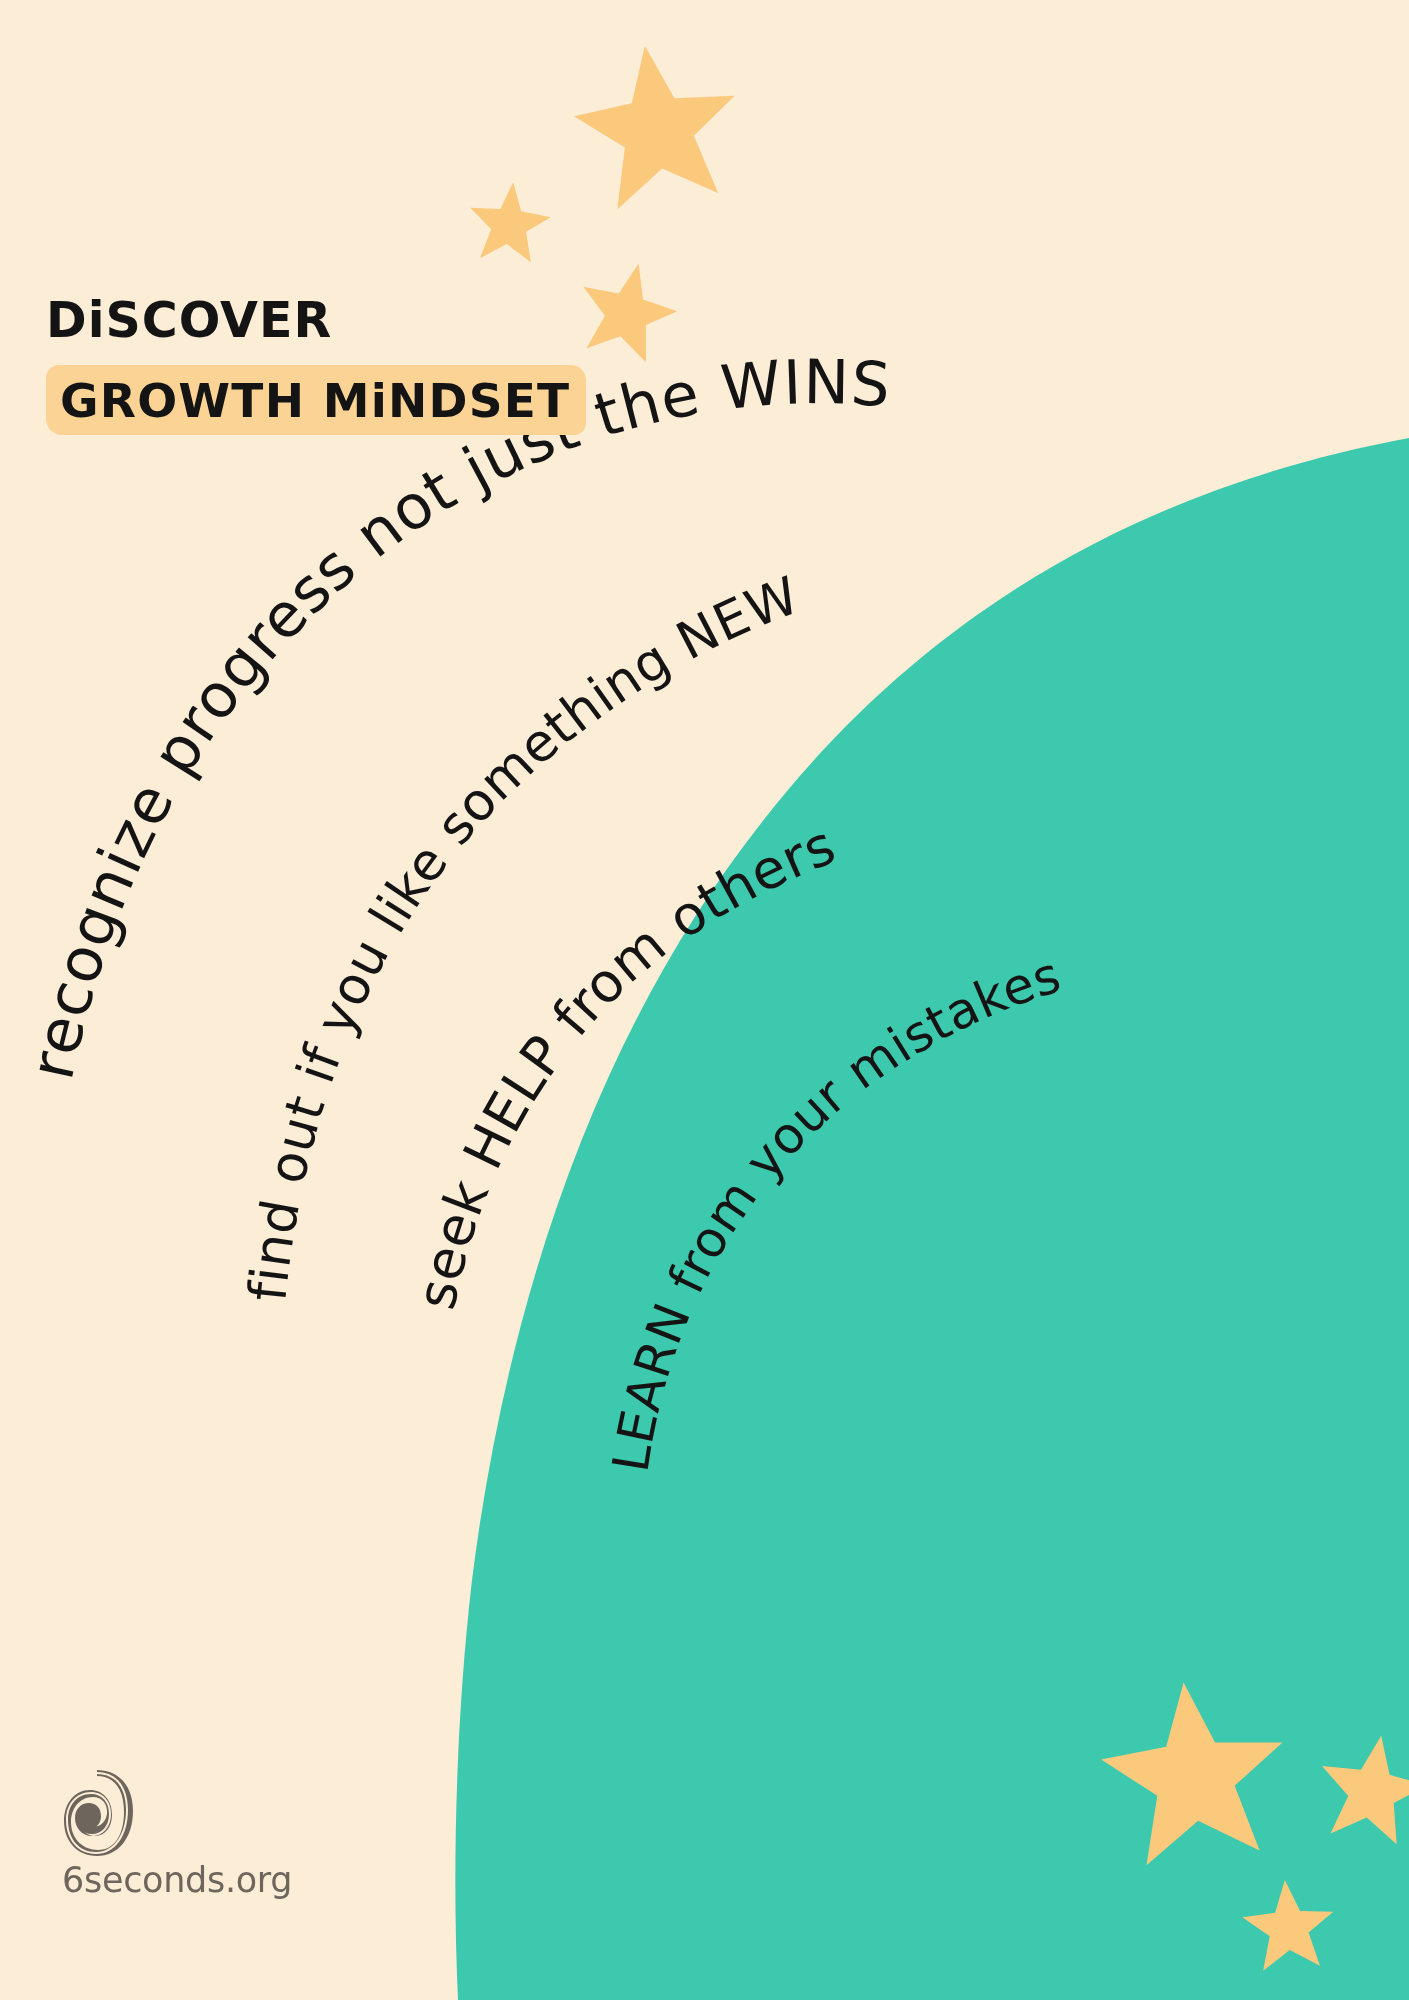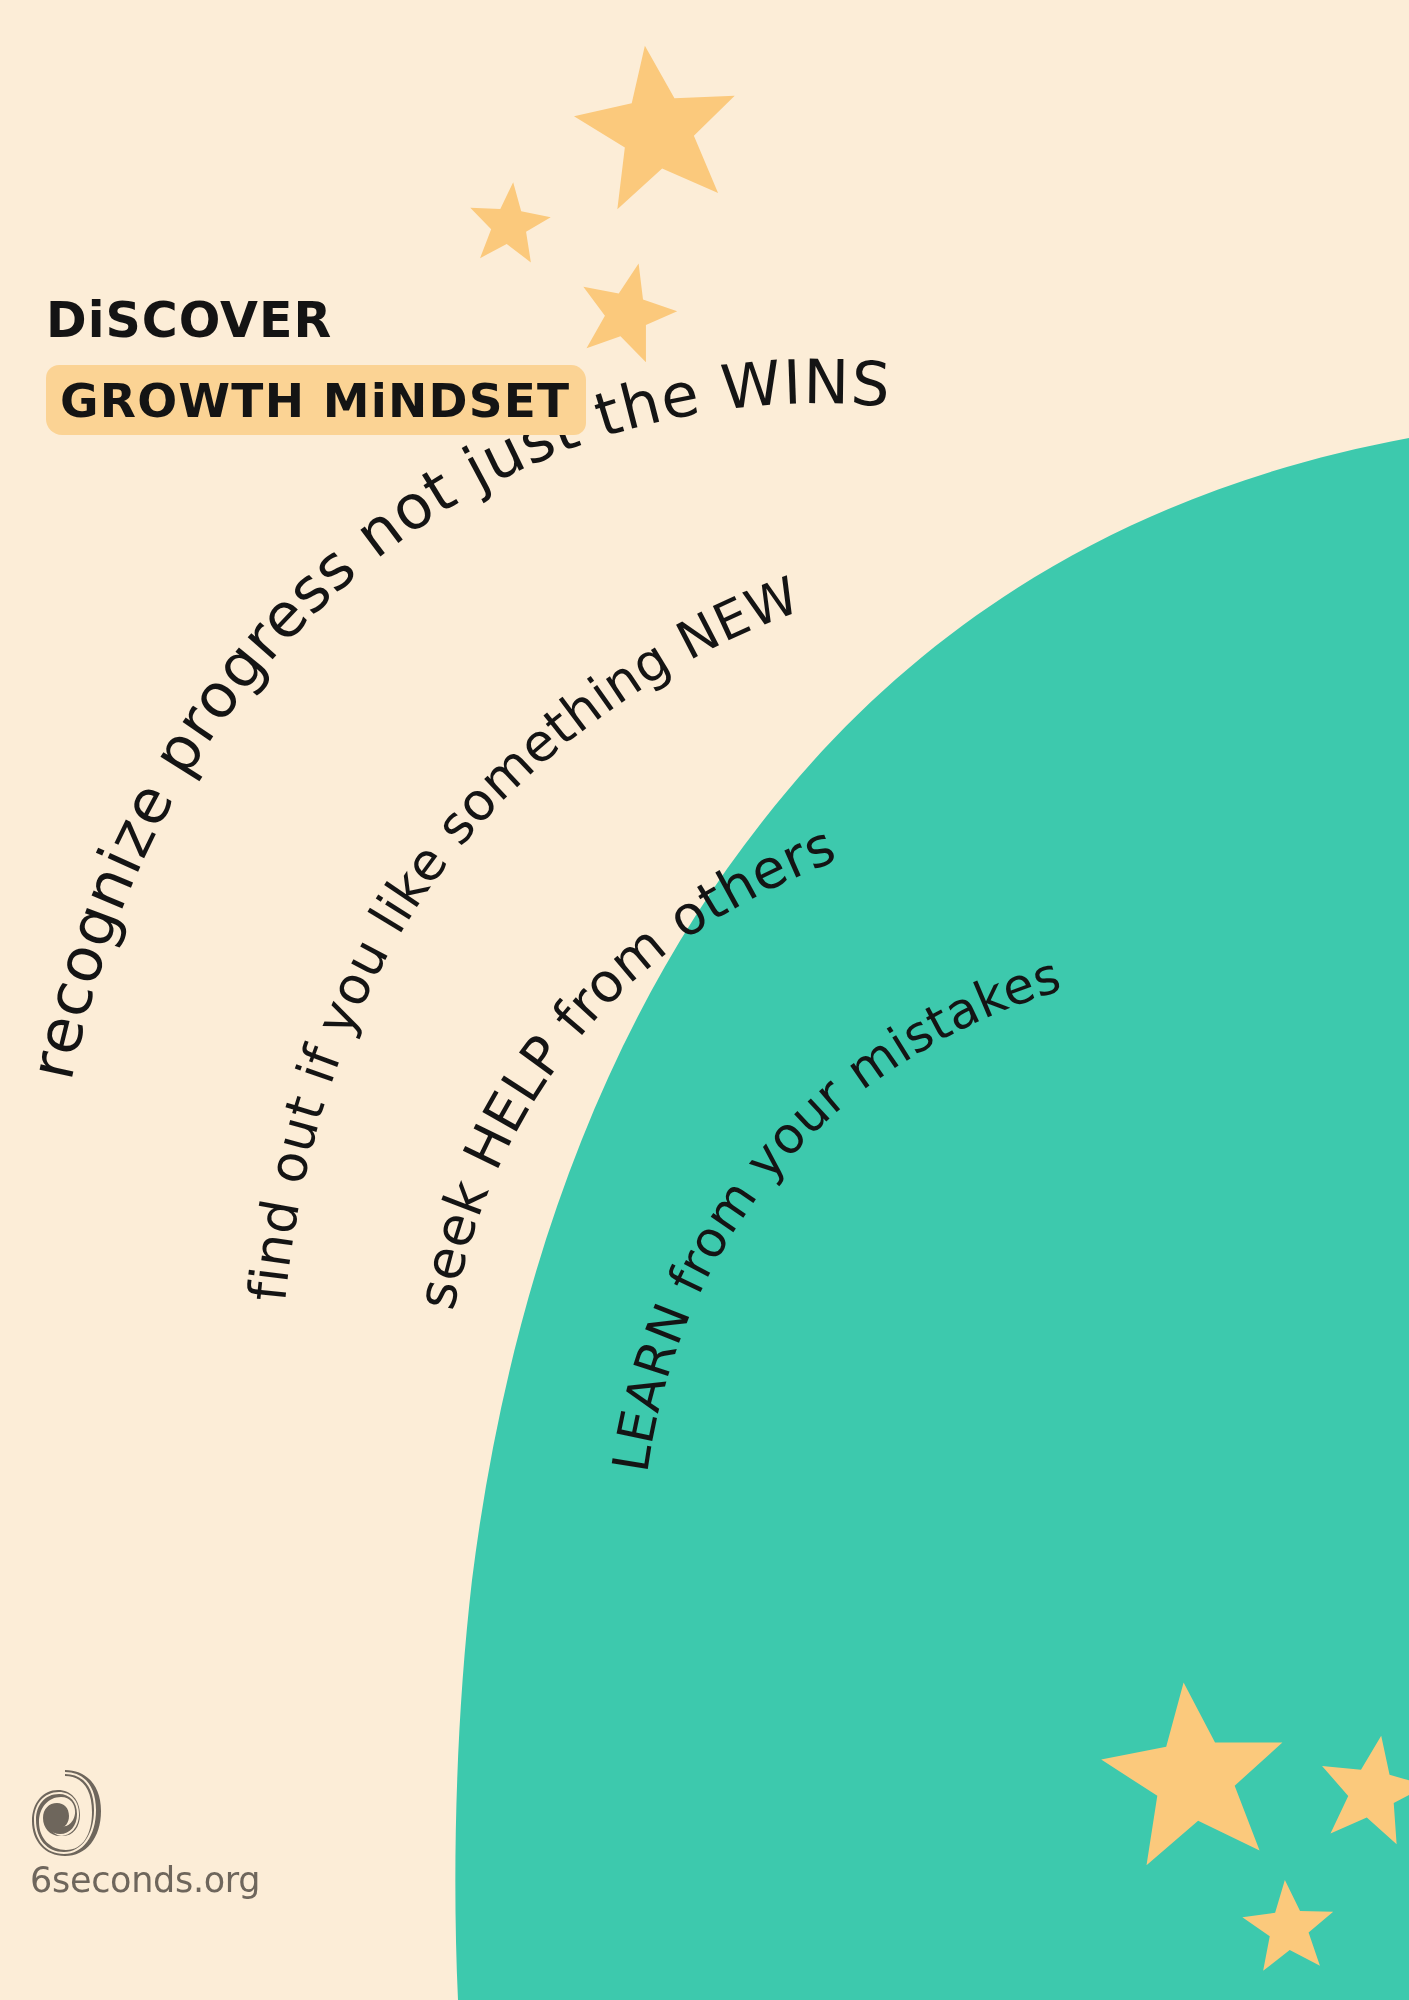--- a/index.html
+++ b/index.html
@@ -70,21 +70,21 @@
     font-size: 45px;
     letter-spacing: 1.5px;
   }
   .curve-text {
     font-family: "DejaVu Sans", sans-serif;
     font-weight: 500;
     fill: #141414;
   }
   #logo {
     position: absolute;
-    left: 28px;
+    left: 60px;
     top: 1770px;
     width: 260px;
   }
   #logo-mark {
     display: block;
   }
   #logo-url {
     display: block;
     margin-top: 4px;
     margin-left: 2px;

